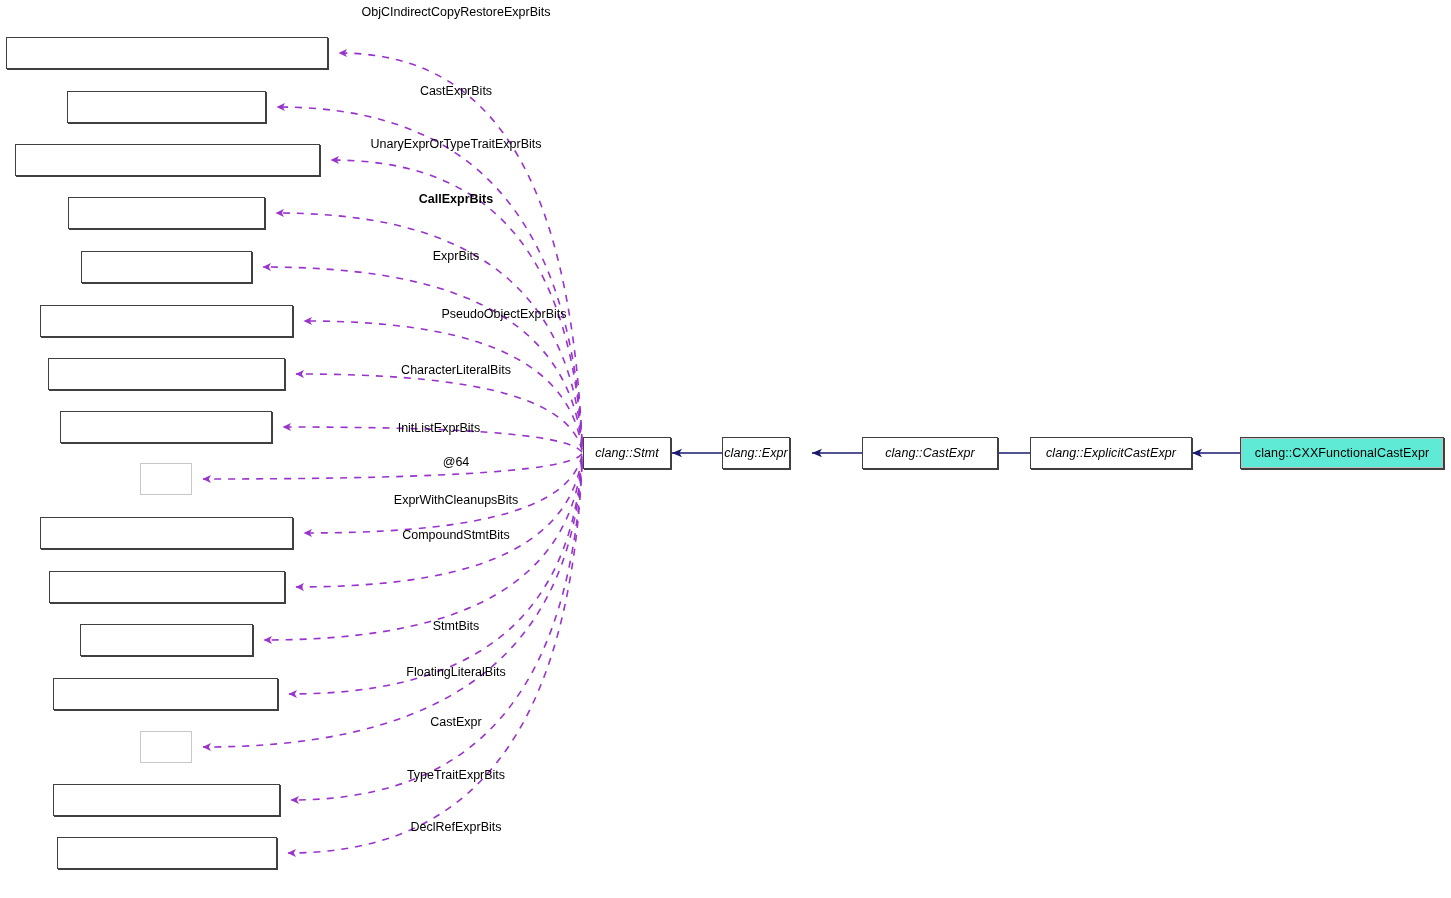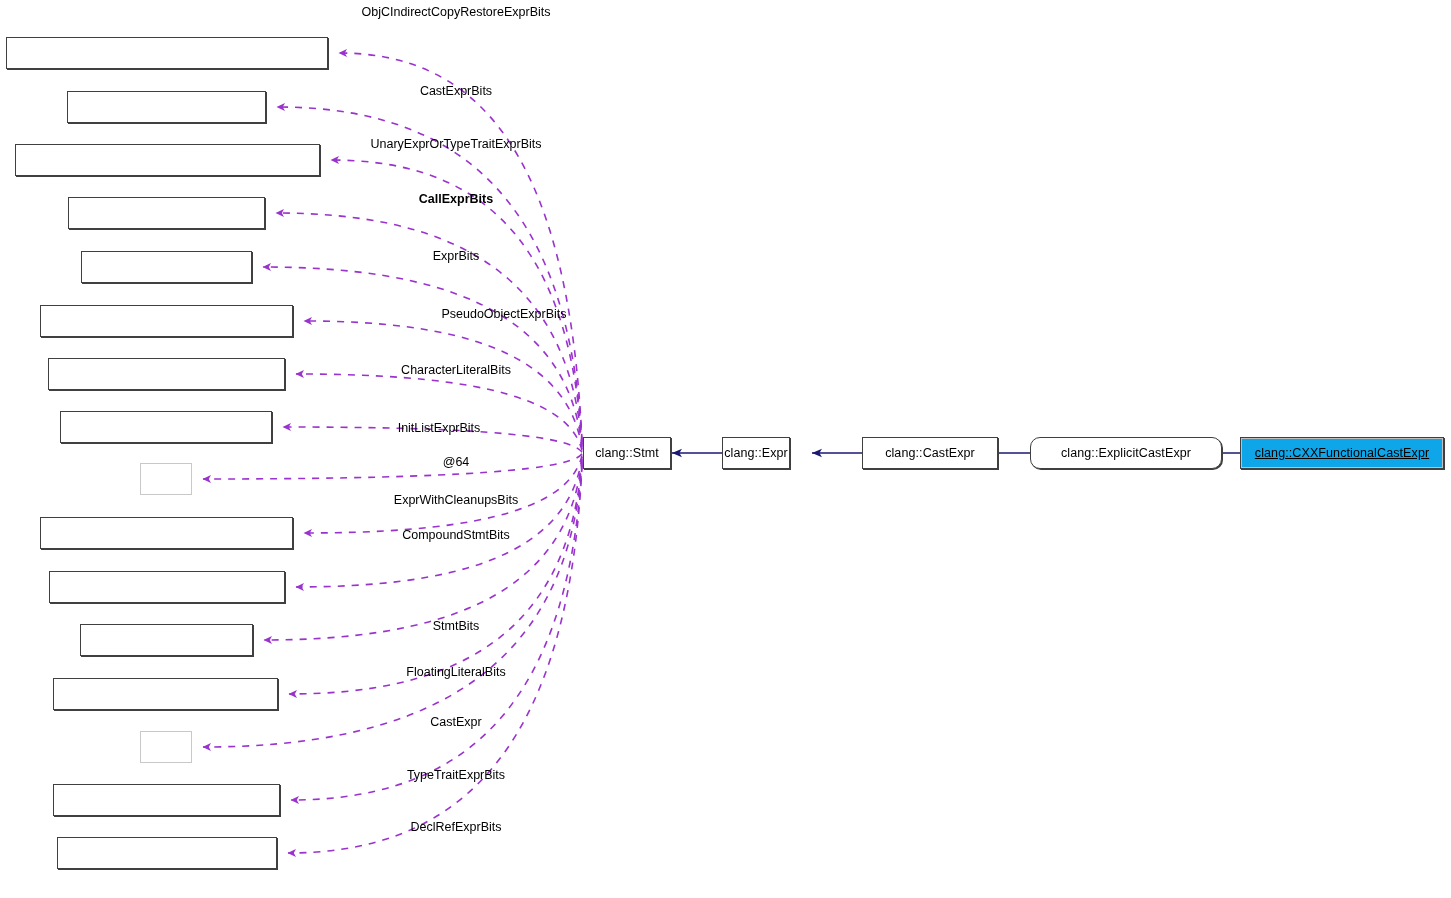--- a/index.html
+++ b/index.html
@@ -9,23 +9,23 @@
   #graph{position:absolute;left:0;top:0;width:1451px;height:898px;}
   svg.edges{position:absolute;left:0;top:0;width:1451px;height:898px;pointer-events:none;}
 
   .node{position:absolute;box-sizing:border-box;background:#ffffff;
         display:flex;align-items:center;justify-content:center;
         font-size:12.5px;color:#000000;white-space:nowrap;
         height:32px;line-height:30px;letter-spacing:0.1px;}
   
   .node.cls{border:1px solid #404040;box-shadow:0 0 0 1px #ffffff inset,1px 1px 0 0 #404040;}
   .node.plain{border:1px solid #c8c8c8;}
-  .node.chain{border:1px solid #404040;box-shadow:0 0 0 1px #ffffff inset,1px 1px 0 0 #404040;}
-  .node.current{background:#0ea5e9;border:1px solid #404040;
-                box-shadow:0 0 0 1px #bfbfbf inset,1px 1px 0 0 #404040;text-decoration:underline;}
+  .node.chain{border:1px solid #404040;box-shadow:0 0 0 1px #ffffff inset,1px 1px 0 0 #404040;font-style:italic;}
+  .node.current{background:#5eead4;border:1px solid #404040;
+                box-shadow:0 0 0 1px #bfbfbf inset,1px 1px 0 0 #404040;}
   .node span{padding:0 8px;}
 
   .edge-label{position:absolute;font-size:12.5px;color:#000000;
               white-space:nowrap;transform:translate(-50%,-50%);}
 </style>
 </head>
 <body>
 
 <div id="graph">
   <svg class="edges" viewBox="0 0 1451 898" xmlns="http://www.w3.org/2000/svg">
@@ -66,21 +66,21 @@
   <div id="nodes-layer">
       <div class="node chain" style="left: 583px; top: 437px; width: 88px;">
         <span>clang::Stmt</span>
       </div>
       <div class="node chain" style="left: 722px; top: 437px; width: 68px;">
         <span>clang::Expr</span>
       </div>
       <div class="node chain" style="left: 862px; top: 437px; width: 136px;">
         <span>clang::CastExpr</span>
       </div>
-      <div class="node chain" style="left: 1030px; top: 437px; width: 192px; border-radius: 10px;">
+      <div class="node chain" style="left: 1030px; top: 437px; width: 162px;">
         <span>clang::ExplicitCastExpr</span>
       </div>
       <div class="node current" style="left: 1240px; top: 437px; width: 204px;">
         <span>clang::CXXFunctionalCastExpr</span>
       </div>
       <div class="node cls" style="left: 6px; top: 37px; width: 322px;">
         <span></span>
       </div>
       <div class="node cls" style="left: 67px; top: 91px; width: 199px;">
         <span></span>

